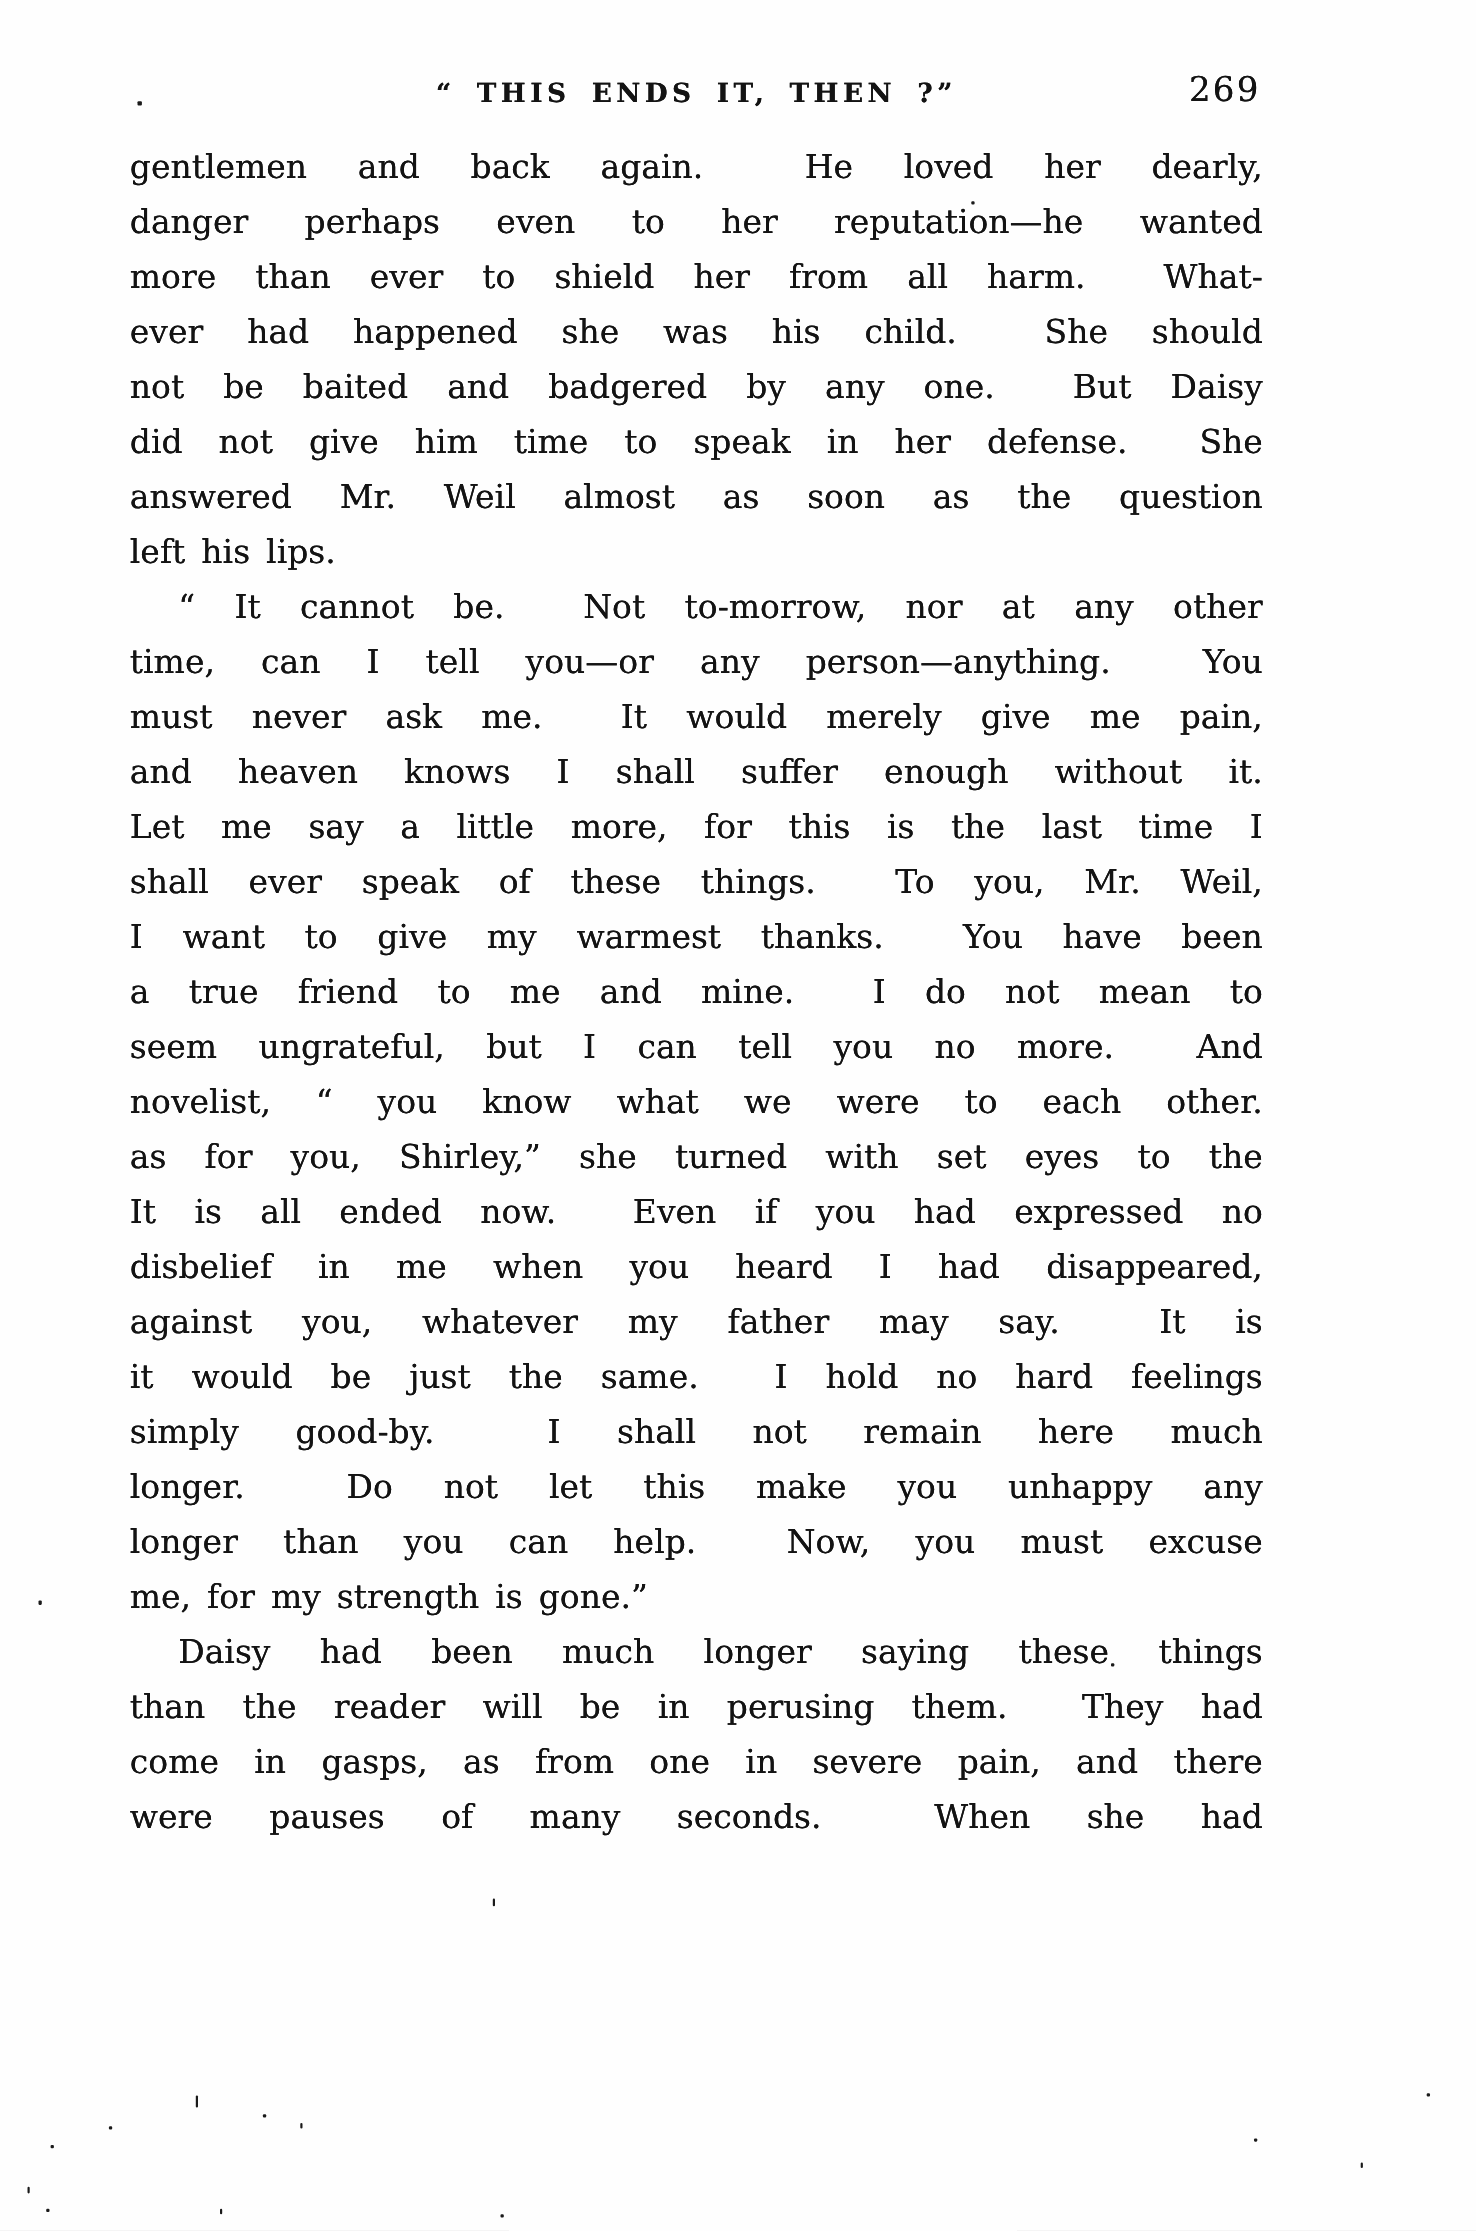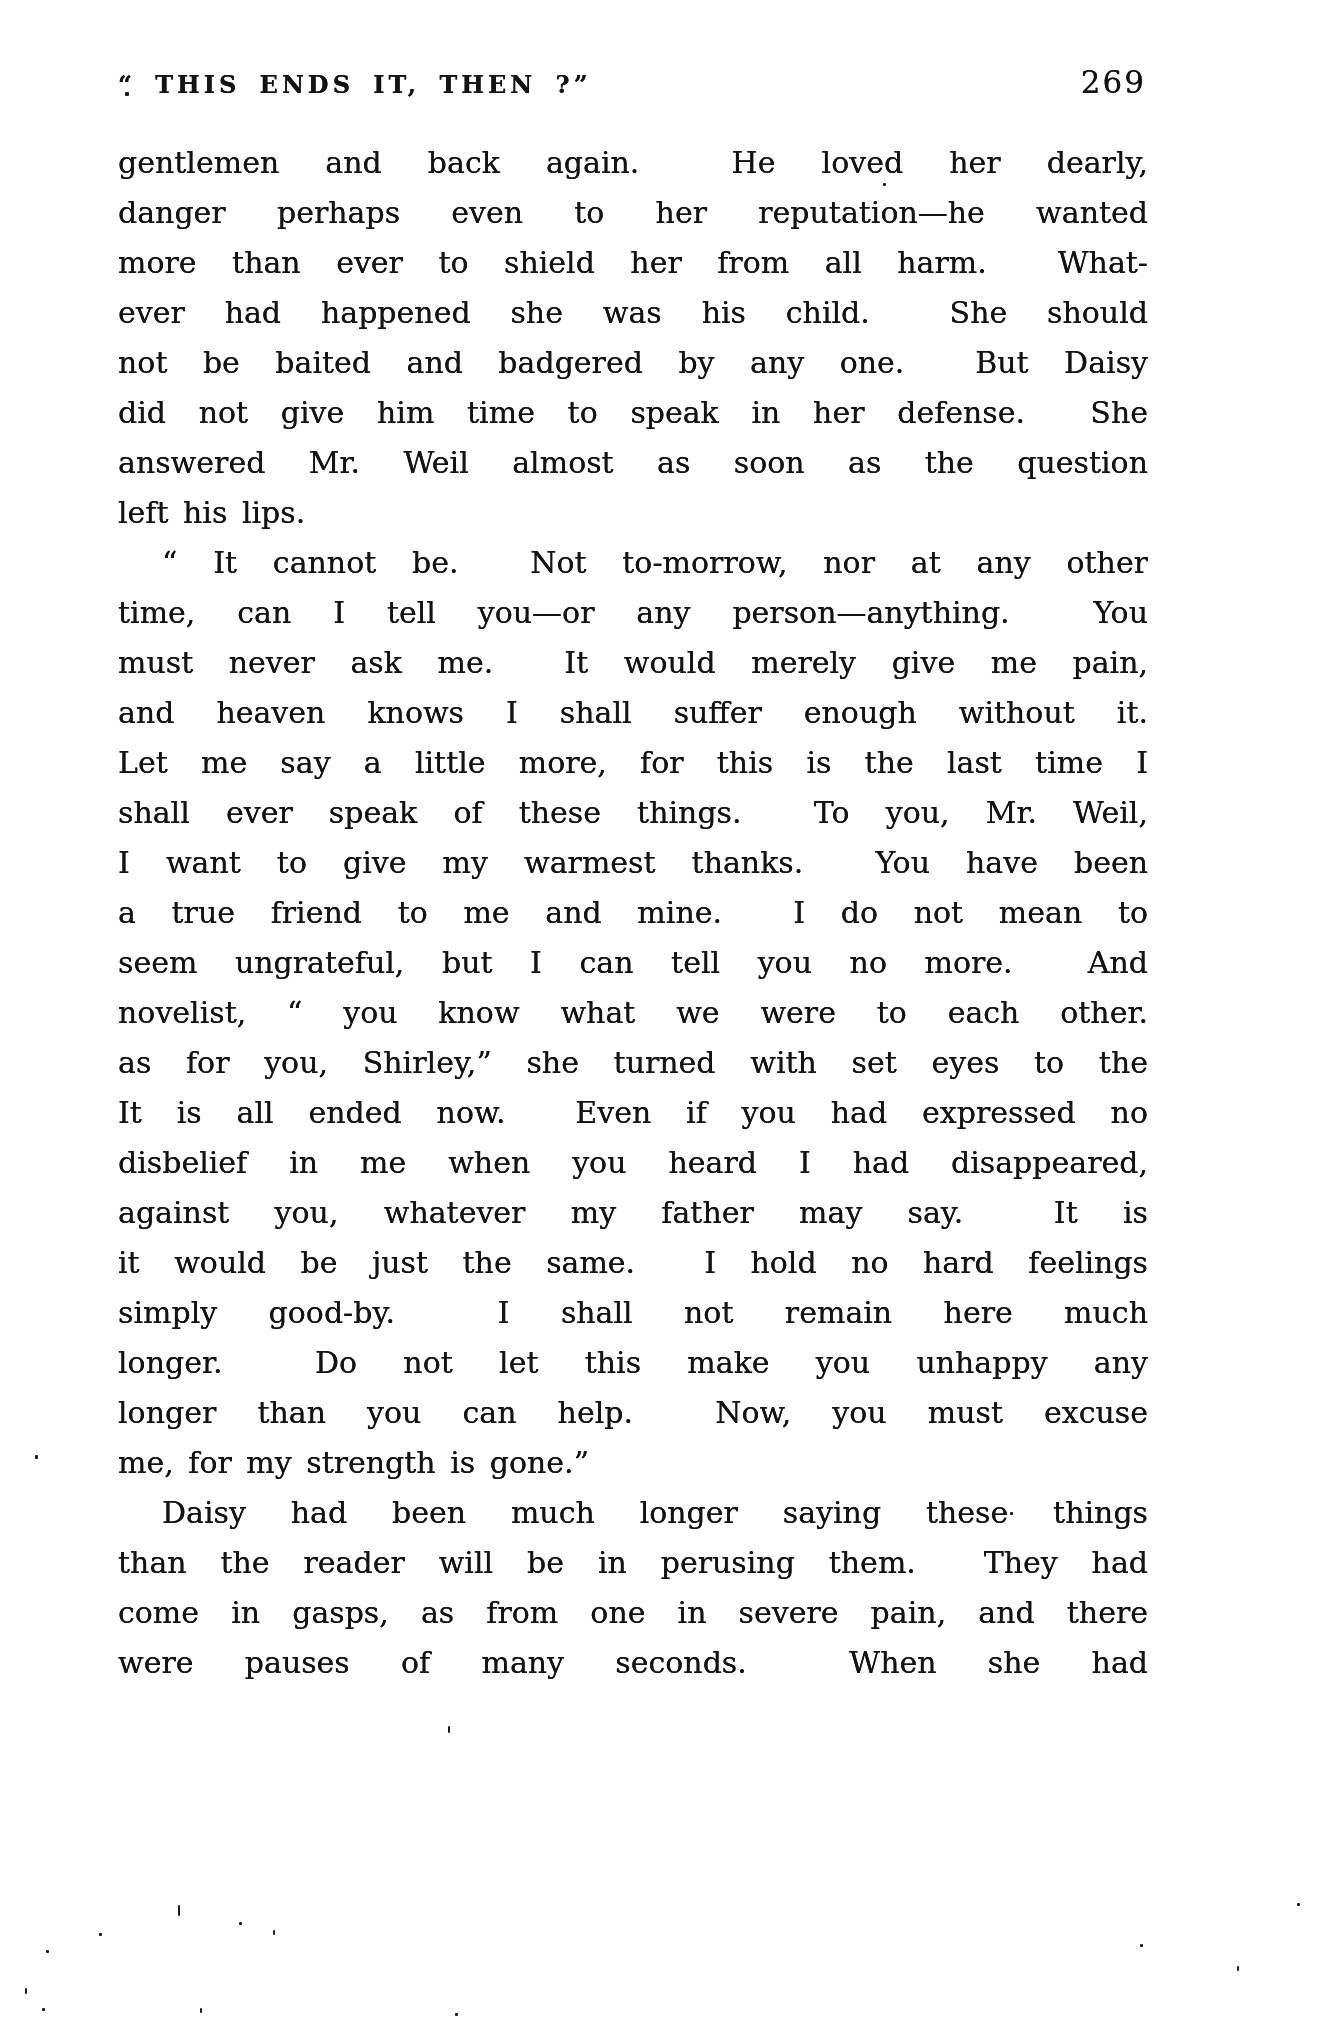--- a/index.html
+++ b/index.html
@@ -23,41 +23,42 @@
     left: 118px;
     top: 64px;
     width: 1030px;
     height: 48px;
   }
   .head-title {
     position: absolute;
     left: 0;
     right: 0;
     top: 6px;
+    text-align: center;
     font-weight: bold;
     font-size: 24px;
     letter-spacing: 4px;
     word-spacing: 7px;
     white-space: nowrap;
     text-shadow: 0 0 0.6px rgba(0,0,0,0.85);
   }
   .head-page-number {
     position: absolute;
     right: 2px;
     top: 0;
     font-size: 31px;
     font-weight: normal;
     letter-spacing: 2px;
     text-shadow: 0 0 0.6px rgba(0,0,0,0.85);
   }
   
   .text-body {
     position: absolute;
     left: 118px;
-    top: 138px;
+    top: 128px;
     width: 1030px;
   }
   .line {
     height: 50px;
     line-height: 50px;
     font-size: 30px;
     word-spacing: 5px;
     white-space: normal;
     text-align: justify;
     text-align-last: justify;

